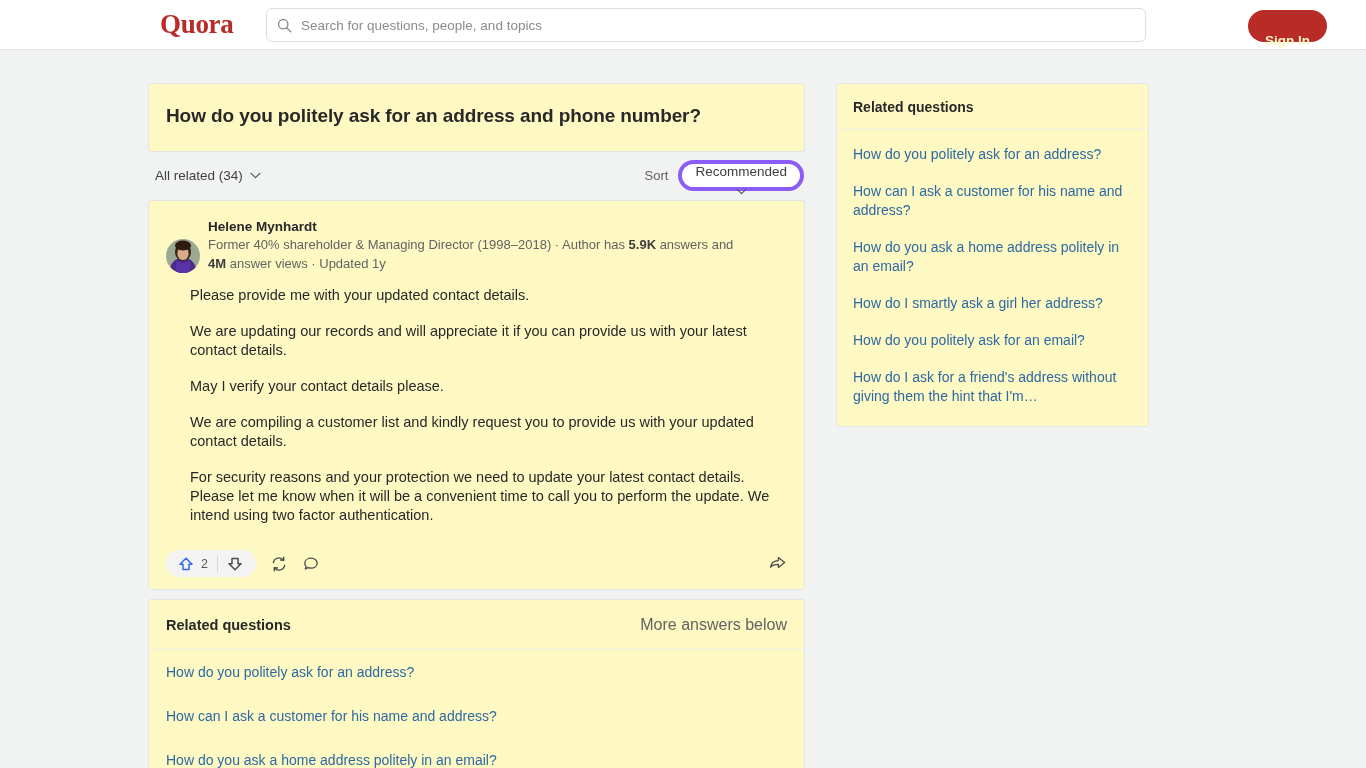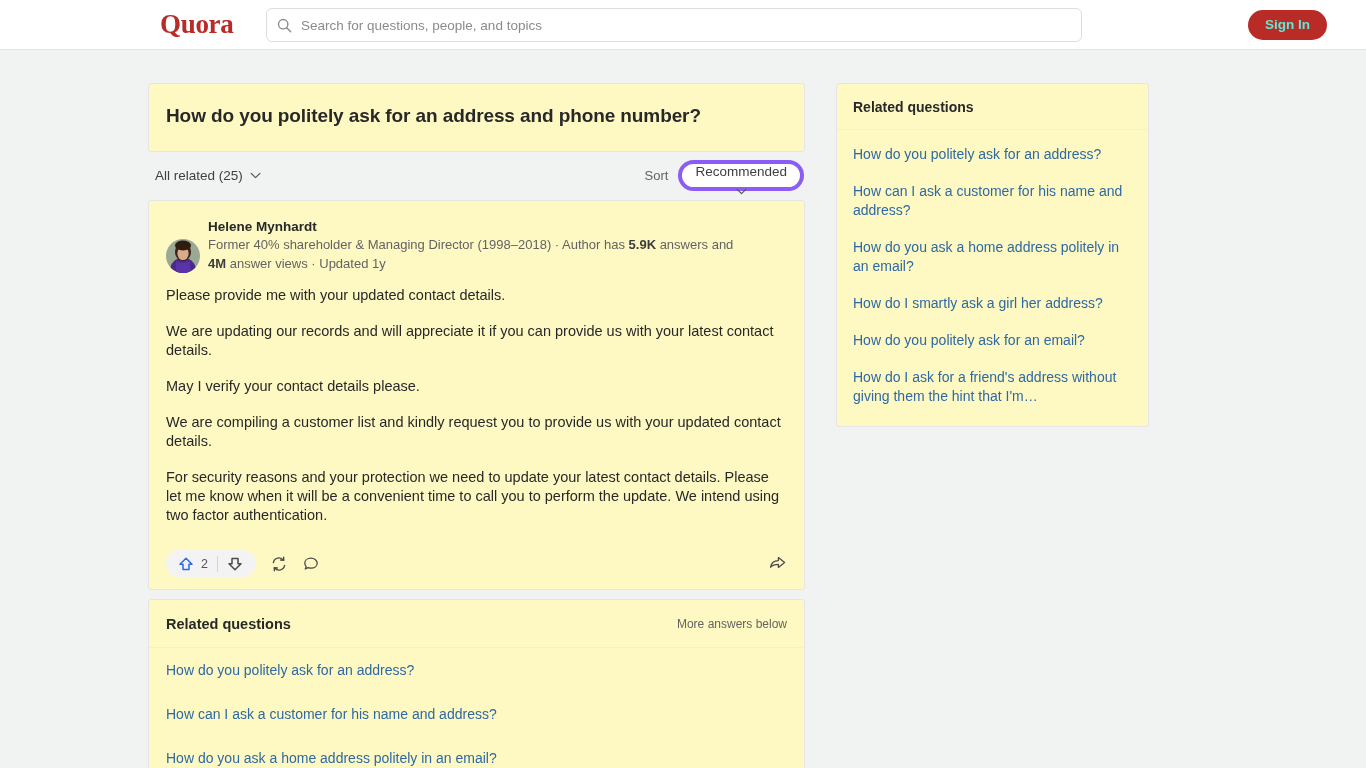--- a/index.html
+++ b/index.html
@@ -26,21 +26,21 @@
     font-family: "Liberation Serif", serif;
     font-weight: bold;
     font-size: 27px;
     color: #b92b27;
     letter-spacing: -0.3px;
   }
   .search-wrap {
     position: absolute;
     left: 266px;
     top: 8px;
-    width: 816px;
+    width: 880px;
     height: 34px;
     border: 1px solid #dedede;
     border-radius: 6px;
     background: #fff;
     display: flex;
     align-items: center;
     padding: 0 10px;
   }
   .search-icon { width: 15px; height: 15px; flex: 0 0 auto; margin-right: 9px; }
   .search-input {
@@ -50,23 +50,23 @@
     color: #282829;
     width: 100%;
     background: transparent;
   }
   .search-input::placeholder { color: #8b8b8b; }
   .signin-btn {
     position: absolute;
     right: 39px;
     top: 10px;
     height: 30px;
-    padding: 0 17px;
+    padding: 16px 17px;
     background: #b92b27;
-    color: #5eead4;
+    color: #fef9c3;
     border: none;
     border-radius: 16px;
     font-family: "Liberation Sans", sans-serif;
     font-size: 13.5px;
     font-weight: bold;
     cursor: pointer;
     line-height: 30px;
   }
 
   
@@ -161,20 +161,21 @@
     max-width: 538px;
   }
   .author-cred b { color: #3c3c3c; font-weight: bold; }
 
   .answer-body { padding: 13px 0 0 0; }
   .answer-body p {
     font-size: 14.5px;
     color: #282829;
     line-height: 19px;
     margin-bottom: 17px;
+    margin-left: 24px;
   }
 
   
   .action-bar {
     display: flex;
     align-items: center;
     justify-content: space-between;
     height: 47px;
     padding-bottom: 3px;
   }
@@ -199,21 +200,21 @@
 
   
   .rel-head {
     display: flex;
     align-items: center;
     justify-content: space-between;
     padding: 16px 17px 15px 17px;
     border-bottom: 1px solid #ededed;
   }
   .rel-head-title { font-size: 14.5px; font-weight: bold; color: #282829; }
-  .rel-head-more { font-size: 12px; color: #636363; }
+  .rel-head-more { font-size: 16px; color: #636363; }
   .rel-item {
     display: block;
     padding: 13px 17px 13px 17px;
     font-size: 14px;
     color: #2e69a4;
     line-height: 18px;
     text-decoration: none;
     cursor: pointer;
   }
 
@@ -256,21 +257,21 @@
 <div class="page">
 
   <div class="main-col">
 
     <div class="card q-title-card">
       <div class="q-title">How do you politely ask for an address and phone number?</div>
     </div>
 
     <div class="filter-row">
       <div class="all-related">
-        <span>All related (25)</span>
+        <span>All related (34)</span>
         <svg class="chev" viewBox="0 0 12 8">
           <polyline points="1,1.6 6,6.4 11,1.6" fill="none" stroke="#555" stroke-width="1.4" stroke-linecap="round" stroke-linejoin="round"></polyline>
         </svg>
       </div>
       <div class="sort-group">
         <span class="sort-label">Sort</span>
         <div class="sort-pill">
           <span>Recommended</span>
           <svg class="chev" viewBox="0 0 12 8">
             <polyline points="1,1.6 6,6.4 11,1.6" fill="none" stroke="#555" stroke-width="1.4" stroke-linecap="round" stroke-linejoin="round"></polyline>

